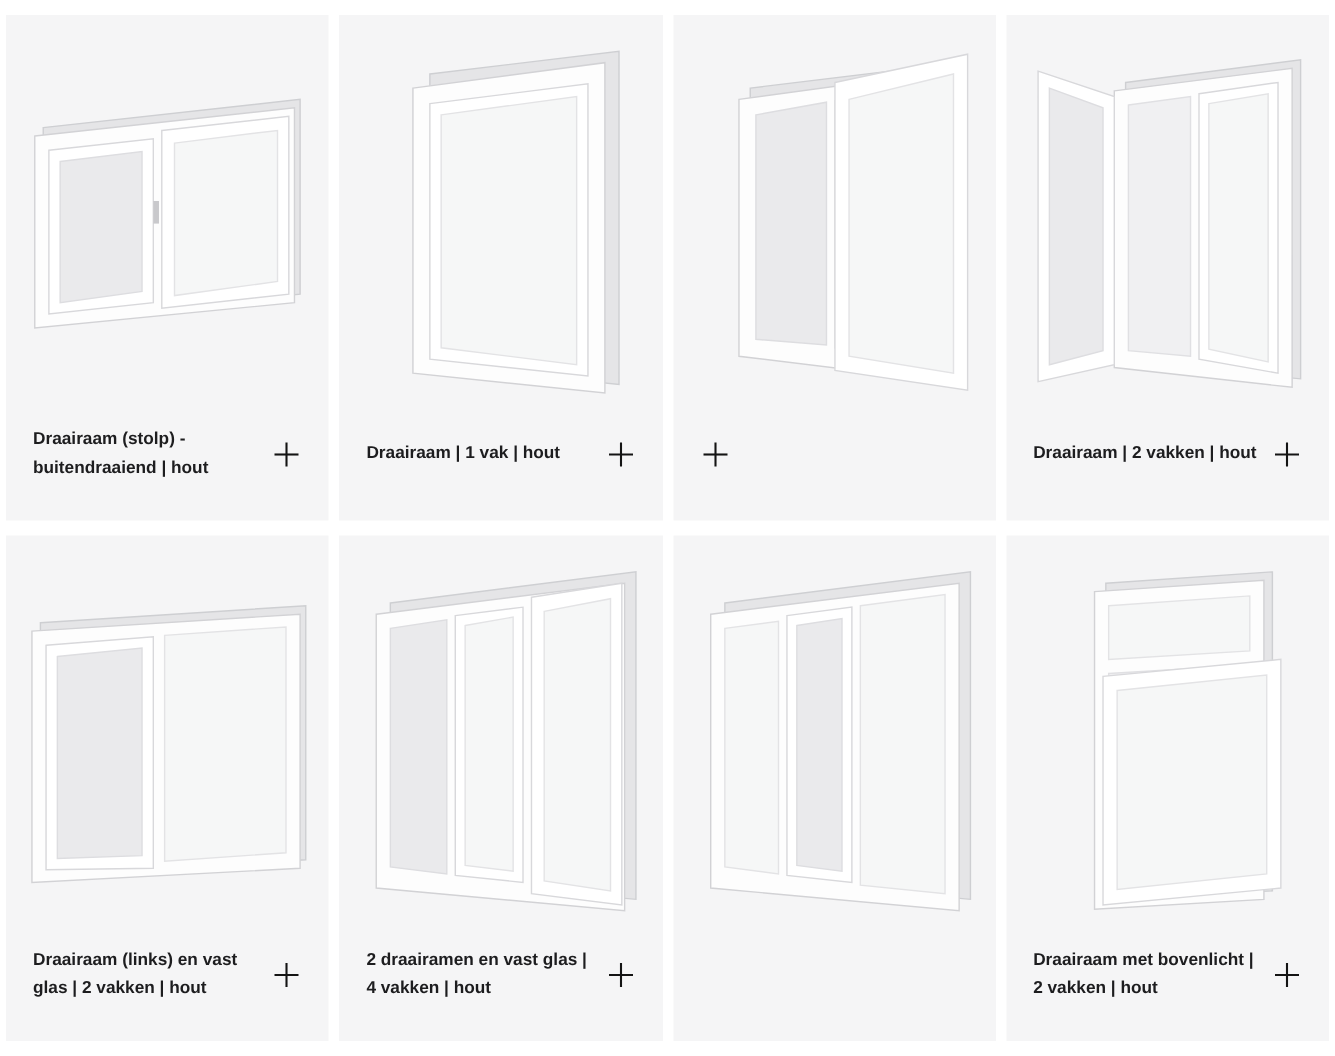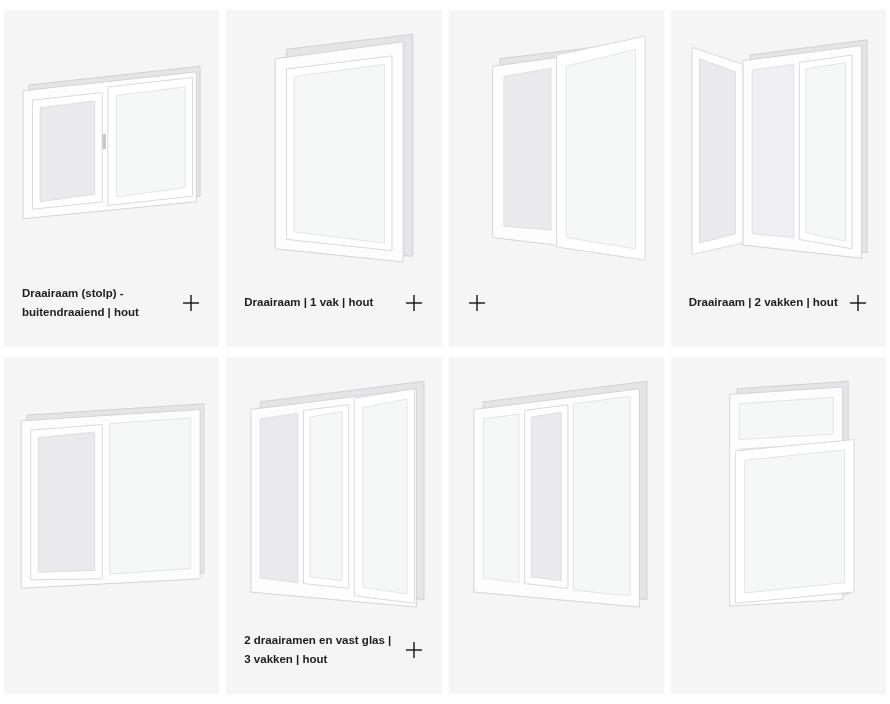--- a/index.html
+++ b/index.html
@@ -160,36 +160,45 @@
   <div class="card">
     <div class="card-image">
       <svg viewBox="0 0 216 265" preserveAspectRatio="xMidYMid meet">
         <polygon class="d" points="18,54 206,42 206,222 18,232"></polygon>
         <polygon class="w" points="12,60 202,48 202,228 12,238"></polygon>
         <polygon class="w2" points="22,70 98,64 98,228 22,229"></polygon>
         <polygon class="f" points="30,78 90,72 90,219 30,221"></polygon>
         <polygon class="g" points="106,63 192,57 192,217 106,223"></polygon>
       </svg>
     </div>
+    <div class="card-footer">
+      <div class="card-label">Draairaam (links) en vast glas | 2 vakken | hout</div>
+      <button class="plus-btn">
+        <svg width="18" height="18" viewBox="0 0 18 18">
+          <line x1="9" y1="1" x2="9" y2="17" stroke="#141414" stroke-width="1.4"></line>
+          <line x1="1" y1="9" x2="17" y2="9" stroke="#141414" stroke-width="1.4"></line>
+        </svg>
+      </button>
+    </div>
   </div>
 
   <div class="card">
     <div class="card-image">
       <svg viewBox="0 0 216 265" preserveAspectRatio="xMidYMid meet">
         <polygon class="d" points="30,40 204,18 204,250 30,234"></polygon>
         <polygon class="w" points="20,48 196,26 196,258 20,242"></polygon>
         <polygon class="f" points="30,58 70,52 70,232 30,227"></polygon>
         <polygon class="w2" points="76,49 124,43 124,238 76,233"></polygon>
         <polygon class="g" points="83,56 117,50 117,230 83,226"></polygon>
         <polygon class="w2" points="130,36 194,26 194,254 130,246"></polygon>
         <polygon class="g" points="139,46 186,37 186,244 139,237"></polygon>
       </svg>
     </div>
     <div class="card-footer">
-      <div class="card-label">2 draairamen en vast glas | 3 vakken | hout</div>
+      <div class="card-label">2 draairamen en vast glas | 4 vakken | hout</div>
       <button class="plus-btn">
         <svg width="18" height="18" viewBox="0 0 18 18">
           <line x1="9" y1="1" x2="9" y2="17" stroke="#141414" stroke-width="1.4"></line>
           <line x1="1" y1="9" x2="17" y2="9" stroke="#141414" stroke-width="1.4"></line>
         </svg>
       </button>
     </div>
   </div>
 
   <div class="card">
@@ -209,15 +218,24 @@
     <div class="card-image">
       <svg viewBox="0 0 216 265" preserveAspectRatio="xMidYMid meet">
         <polygon class="d" points="64,26 182,18 182,244 64,250"></polygon>
         <polygon class="w" points="56,32 176,24 176,250 56,257"></polygon>
         <polygon class="g" points="66,42 166,35 166,74 66,80"></polygon>
         <polygon class="o" points="66,90 166,84 166,238 66,245"></polygon>
         <polygon class="w2" points="62,92 188,80 188,242 62,254"></polygon>
         <polygon class="g" points="72,102 178,91 178,232 72,243"></polygon>
       </svg>
     </div>
+    <div class="card-footer">
+      <div class="card-label">Draairaam met bovenlicht | 2 vakken | hout</div>
+      <button class="plus-btn">
+        <svg width="18" height="18" viewBox="0 0 18 18">
+          <line x1="9" y1="1" x2="9" y2="17" stroke="#141414" stroke-width="1.4"></line>
+          <line x1="1" y1="9" x2="17" y2="9" stroke="#141414" stroke-width="1.4"></line>
+        </svg>
+      </button>
+    </div>
   </div>
 
 </div>
 
 </body></html>

